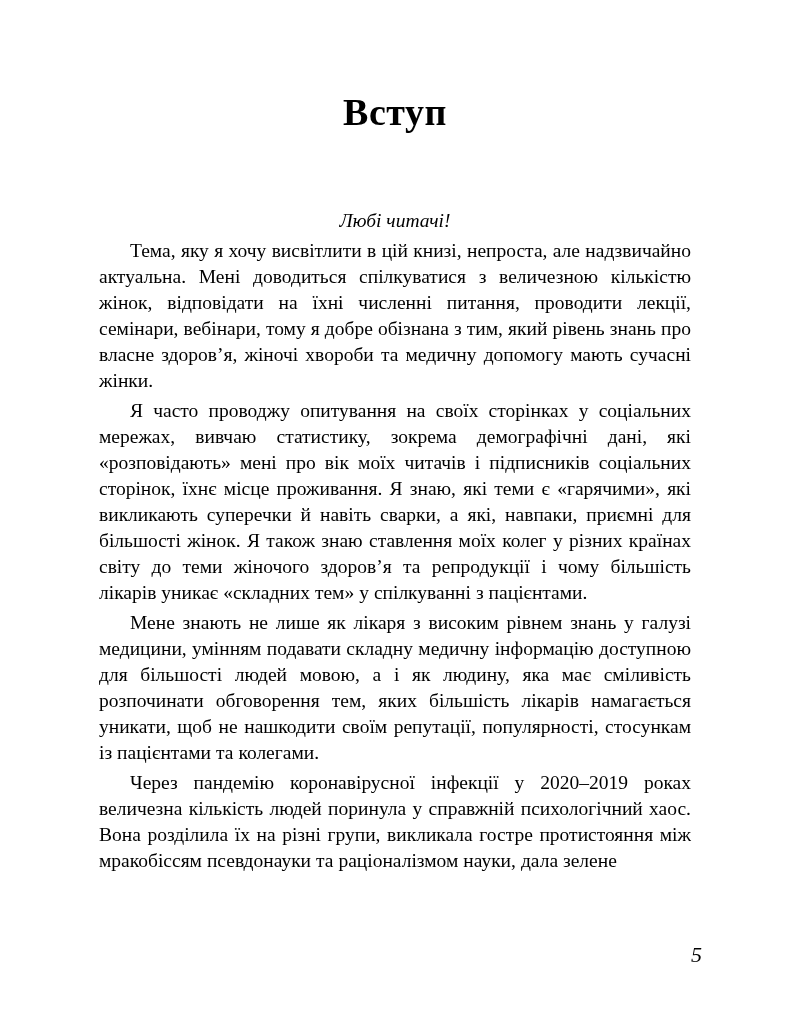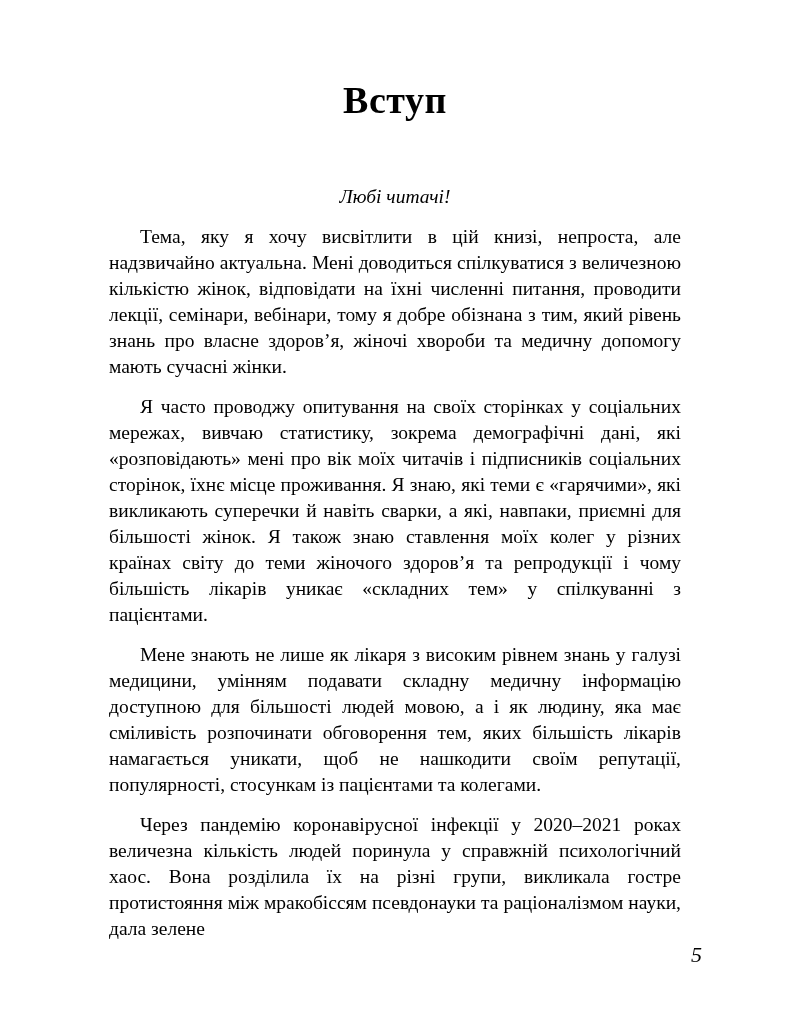--- a/index.html
+++ b/index.html
@@ -28,38 +28,38 @@
     top: 0;
     width: 600px;
   }
 
   .chapter-title {
     text-align: center;
     font-size: 38px;
     font-weight: 700;
     line-height: 1.1;
     letter-spacing: 0.5px;
-    margin: 4px;
+    margin: 16px;
     padding-top: 76px;
     color: #000;
   }
 
   .salutation {
     font-style: italic;
     font-size: 19.5px;
     line-height: 26px;
     margin: 0;
     padding-top: 58px;
     text-align: center;
   }
 
   .body-par {
     font-size: 19.5px;
     line-height: 26px;
-    margin: 14px;
+    margin: 4px;
     text-align: justify;
     text-indent: 31px;
     hyphens: manual;
     -webkit-hyphens: manual;
     word-spacing: 0.1px;
   }
 
   .body-par:first-of-type {
     margin-top: 0;
   }
@@ -84,19 +84,19 @@
     <h1 class="chapter-title">Вступ</h1>
 
     <p class="salutation">Любі читачі!</p>
 
     <p class="body-par">Тема, яку я хочу висвітлити в цій книзі, непроста, але надзвичайно актуальна. Мені доводиться спілкуватися з величезною кількістю жінок, відповідати на їхні численні питання, проводити лекції, семінари, вебінари, тому я добре обізнана з тим, який рівень знань про власне здоров’я, жіночі хвороби та медичну допомогу мають сучасні жінки.</p>
 
     <p class="body-par">Я часто проводжу опитування на своїх сторінках у соціальних мережах, вивчаю статистику, зокрема демографічні дані, які «розповідають» мені про вік моїх читачів і підписників соціальних сторінок, їхнє місце проживання. Я знаю, які теми є «гарячими», які викликають суперечки й навіть сварки, а які, навпаки, приємні для більшості жінок. Я також знаю ставлення моїх колег у різних країнах світу до теми жіночого здоров’я та репродукції і чому більшість лікарів уникає «складних тем» у спілкуванні з пацієнтами.</p>
 
     <p class="body-par">Мене знають не лише як лікаря з високим рівнем знань у галузі медицини, умінням подавати складну медичну інформацію доступною для більшості людей мовою, а і як людину, яка має сміливість розпочинати обговорення тем, яких більшість лікарів намагається уникати, щоб не нашкодити своїм репутації, популярності, стосункам із пацієнтами та колегами.</p>
 
-    <p class="body-par">Через пандемію коронавірусної інфекції у 2020–2021 роках величезна кількість людей поринула у справжній психологічний хаос. Вона розділила їх на різні групи, викликала гостре протистояння між мракобіссям псевдонауки та раціоналізмом науки, дала зелене</p>
+    <p class="body-par">Через пандемію коронавірусної інфекції у 2020–2019 роках величезна кількість людей поринула у справжній психологічний хаос. Вона розділила їх на різні групи, викликала гостре протистояння між мракобіссям псевдонауки та раціоналізмом науки, дала зелене</p>
 
   </div>
 
   <div class="page-number">5</div>
 
 </div>
 
 </body></html>

